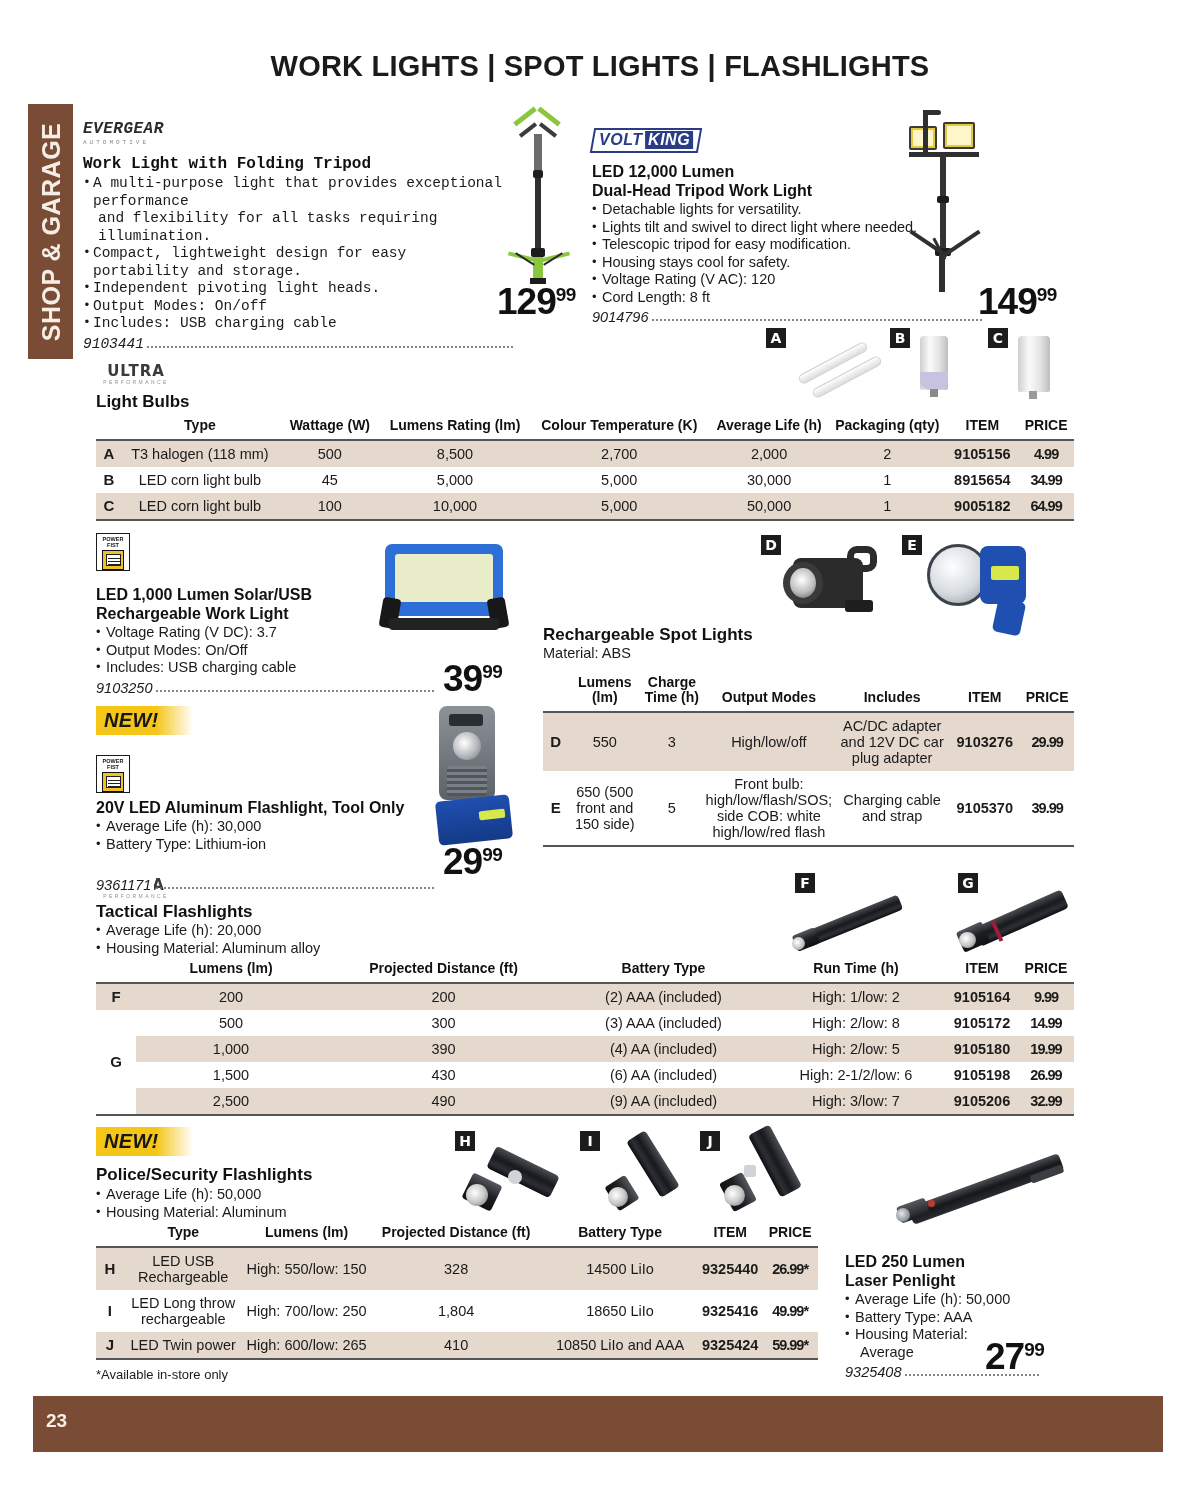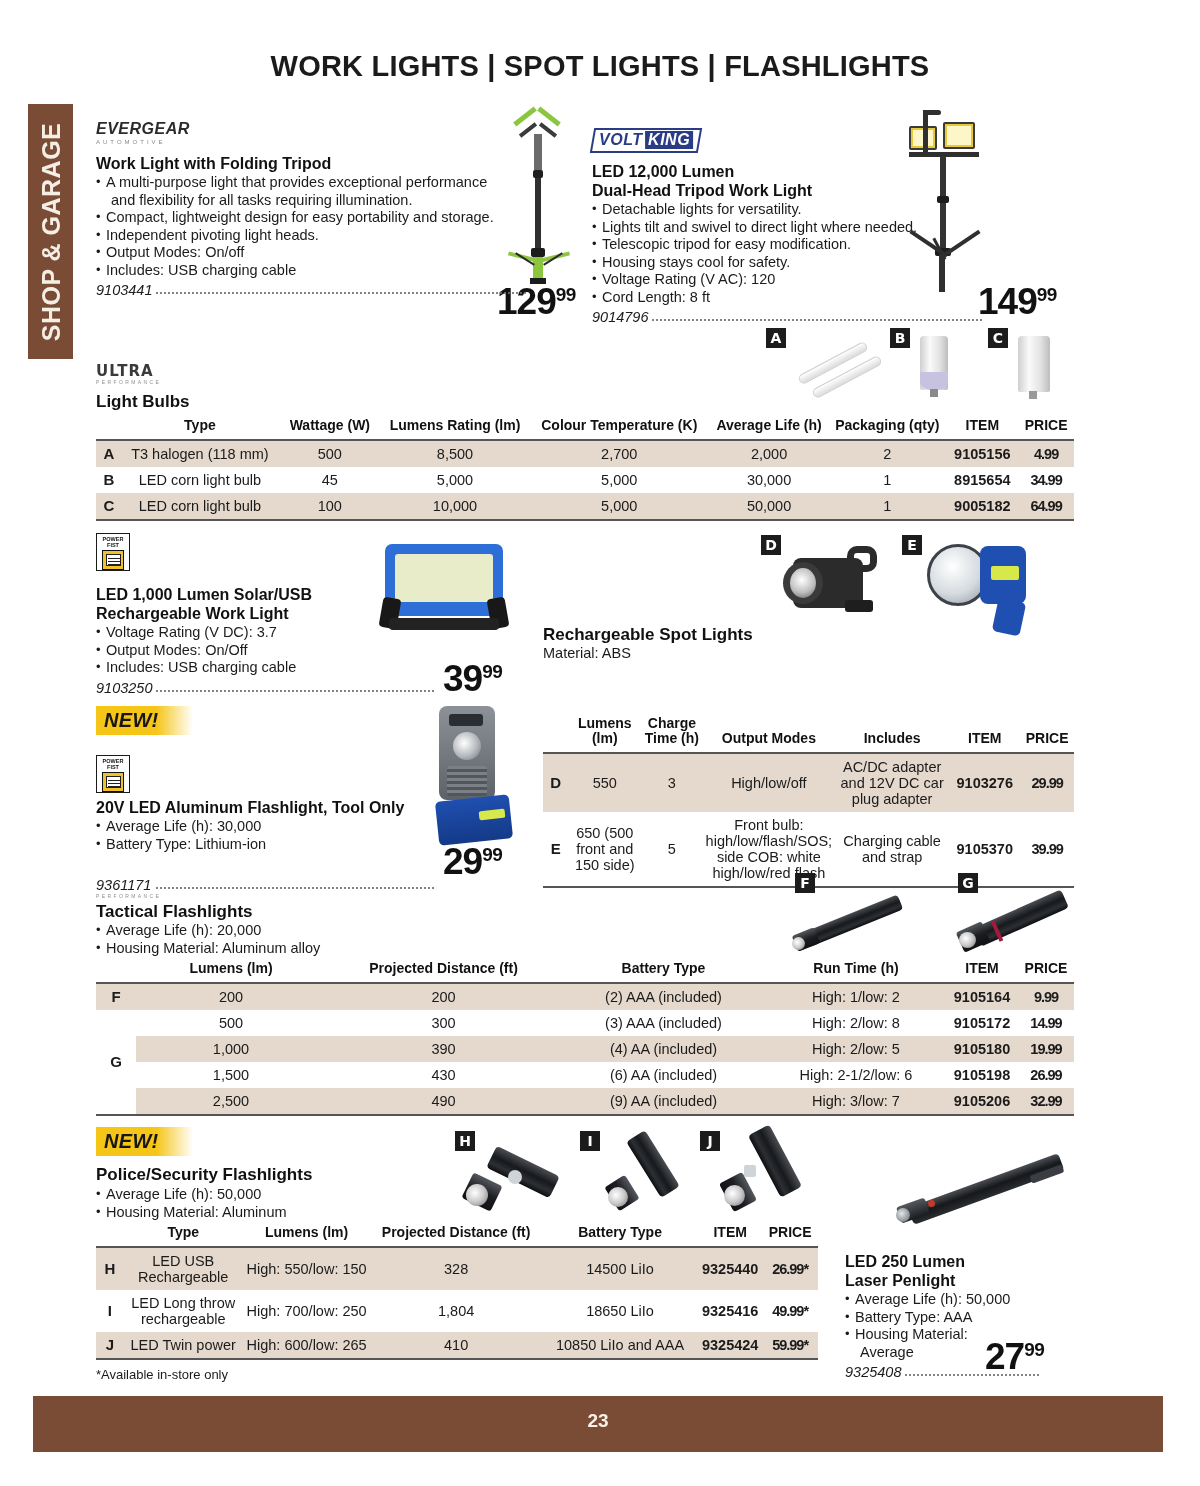--- a/index.html
+++ b/index.html
@@ -47,21 +47,21 @@
     transform: skewX(-10deg);
   }
   .voltking span {
     display: inline-block; transform: skewX(10deg);
     font-size: 16px; font-weight: bold; font-style: italic; color: #2a3c86;
     letter-spacing: .5px;
   }
   .voltking .k {
     background: #2a3c86; color: #fff; padding: 0 3px; margin-left: 3px;
   }
-  .ultra-logo { width: 80px; }
+  .ultra-logo { width: 80px; text-align: center; }
   .ultra-logo .u {
     font-size: 15px; font-weight: bold; letter-spacing: 1px; color: #3a3a3a;
     font-family: "DejaVu Sans", sans-serif;
   }
   .ultra-logo .p {
     font-size: 5px; letter-spacing: 2.4px; color: #909090; margin-top: -1px;
   }
   .pf-logo {
     width: 34px; height: 38px; border: 1.5px solid #1a1a1a; background:#fff;
     display:flex; flex-direction:column; align-items:center; padding-top:2px;
@@ -150,22 +150,22 @@
   .sec-sub { font-size: 14.5px; color: #1b1b1b; }
 
   .footnote { font-size: 13px; color:#1b1b1b; }
 
   
   .footer {
     position:absolute; left: 33px; top: 1396px; width: 1130px; height: 56px;
     background: #7a4b35;
   }
   .footer .pgnum {
-    position:absolute; left: 0; right:0; top: 14px; text-align:center;
-    font-size: 19px; font-weight: bold; color: #f7f1e8;
+    position:absolute; left: 0; right:0; top: 14px; text-align:left;
+    font-size: 19px; font-weight: bold; color: #f7f1e8; padding-left: 13px;
   }
 
   
   .art { position:absolute; }
 
   
   .bulb-corn {
     background: linear-gradient(90deg,#cfcfcf,#fafafa 35%,#e3e3e3 70%,#bdbdbd);
     border-radius: 4px 4px 2px 2px;
   }
@@ -188,21 +188,21 @@
 <body>
 
 <div class="page">
 
   <div class="page-title">WORK LIGHTS | SPOT LIGHTS | FLASHLIGHTS</div>
 
   <div class="side-tab">
     <div class="side-label">SHOP &amp; GARAGE</div>
   </div>
 
-  <div class="art" style="left:96px; top:120px; width:420px;">
+  <div class="art" style="left:83px; top:120px; width:420px;font-family:Liberation Mono, monospace;">
     <div class="evergear">
       <span>EVERGEAR</span>
       <small>AUTOMOTIVE</small>
     </div>
     <div class="prod-title" style="margin-top:9px;">
       <div>Work Light with Folding Tripod</div>
     </div>
     <ul class="bullets">
       <li>A multi-purpose light that provides exceptional performance</li>
       <li class="cont">and flexibility for all tasks requiring illumination.</li>
@@ -413,21 +413,21 @@
   <div class="art" style="left:925px; top:540px; width:130px; height:95px;">
     <div style="position:absolute;left:2px;top:4px;width:62px;height:62px;background:radial-gradient(circle at 40% 35%,#ffffff,#d6dbe0 55%,#8d949c);border-radius:50%;border:3px solid #3d424a;"></div>
     <div style="position:absolute;left:55px;top:6px;width:46px;height:58px;background:#1f4fb0;border-radius:8px;"></div>
     <div style="position:absolute;left:66px;top:26px;width:28px;height:14px;background:#d6e84a;border-radius:2px;"></div>
     <div style="position:absolute;left:70px;top:60px;width:28px;height:34px;background:#1f4fb0;border-radius:5px;transform:rotate(12deg);"></div>
   </div>
 
   <div class="sec-head" style="position:absolute; left:543px; top:625px;">Rechargeable Spot Lights</div>
   <div class="sec-sub" style="position:absolute; left:543px; top:645px;">Material: ABS</div>
 
-  <div style="position:absolute; left:543px; top:672px; width:531px;margin-top:41px;">
+  <div style="position:absolute; left:543px; top:672px; width:531px;">
     <table class="cat">
       <thead>
         <tr>
           <th style="width:26px;"></th>
           <th style="width:74px;">
             <div>Lumens</div>
             <div>(lm)</div>
           </th>
           <th style="width:62px;">
             <div>Charge</div>

